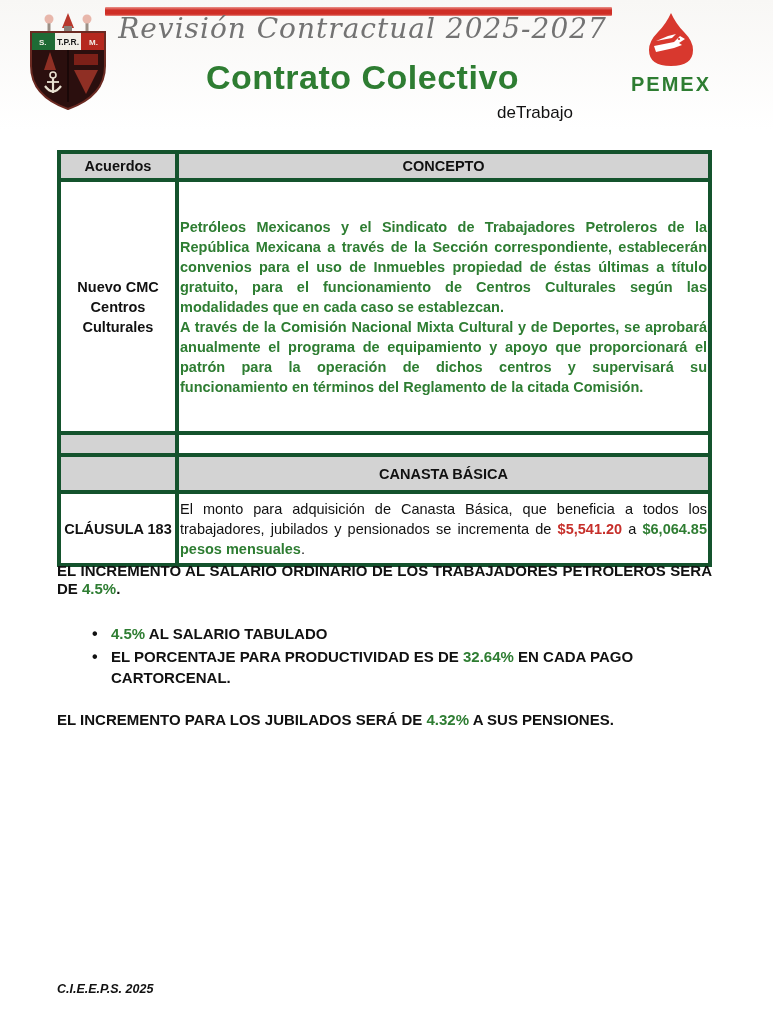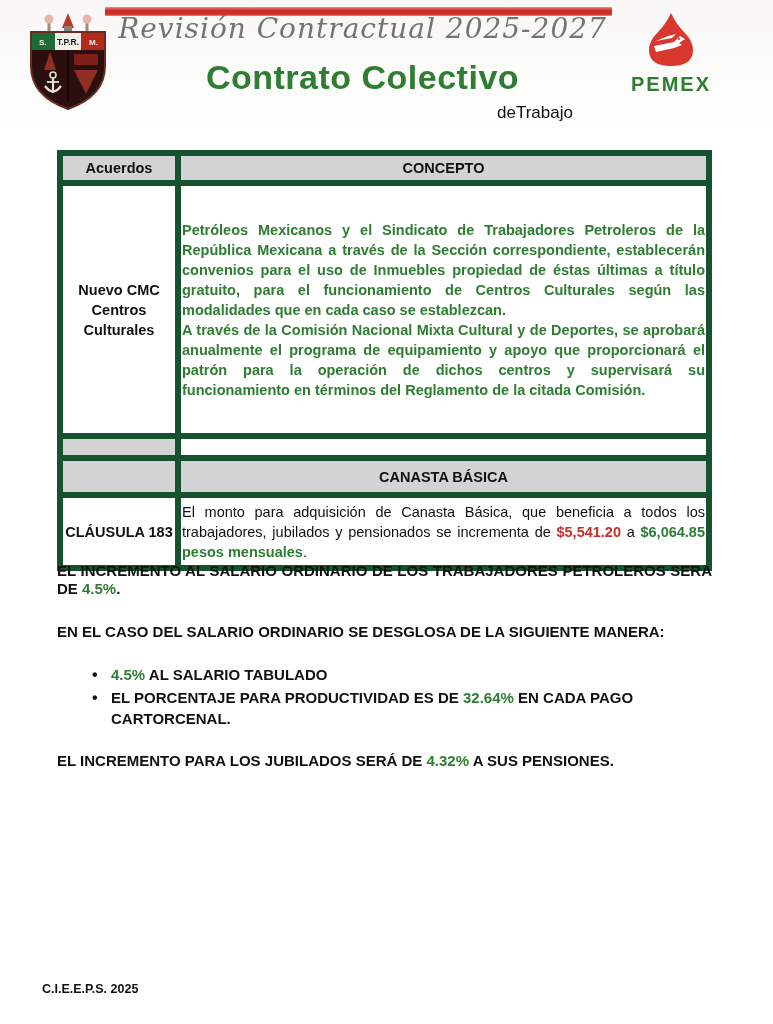--- a/index.html
+++ b/index.html
@@ -53,21 +53,21 @@
     font-size: 20px; font-weight: 700; letter-spacing: 2px;
     color: #2e7d32; margin-top: 1px;
     font-family: "Liberation Sans", sans-serif;
   }
   
   .main-table {
     position: absolute; left: 57px; top: 150px; width: 655px;
     border-collapse: collapse; table-layout: fixed;
   }
   .main-table td {
-    border: 6px solid #14532d;
+    border: 4px solid #14532d;
     vertical-align: middle;
     font-size: 14.5px;
     line-height: 20px;
     padding: 2px 1px;
   }
   .col-acuerdos { width: 118px; }
   .cell-gray { background: #d3d3d3; }
   .cell-head { text-align: center; font-weight: 700; font-size: 15px; }
   .row-head td { height: 26px; }
   .cell-acuerdo { text-align: center; font-weight: 700; }
@@ -96,22 +96,22 @@
   .salario li {
     position: relative; padding-left: 21px; line-height: 21px; margin-bottom: 2px;
     text-align: left;
   }
   .salario li::before {
     content: "\2022";
     position: absolute; left: 2px; top: 0;
     font-size: 16px;
   }
   .footer-note {
-    position: absolute; left: 42px; top: 982px;
-    font-size: 12.5px; font-weight: 700; color: #111;
+    position: absolute; left: 57px; top: 982px;
+    font-size: 12.5px; font-weight: 700; color: #111; font-style: italic;
   }
 </style>
 </head>
 <body>
 
 <div class="page">
   <div class="header-band"></div>
 
   <div class="top-rule"></div>
 
@@ -183,21 +183,20 @@
     </tr>
     <tr class="row-clausula">
       <td class="cell-acuerdo">CLÁUSULA 183</td>
       <td class="clausula-text"><span>El monto para adquisición de Canasta Básica, que beneficia a todos los trabajadores, jubilados y pensionados se incrementa de </span><span class="run-red">$5,541.20</span><span> a </span><span class="run-green">$6,064.85 pesos mensuales</span><span>.</span></td>
     </tr>
   </tbody>
     </table>
 
   <div class="salario">
     <p class="para para-1"><span>EL INCREMENTO AL SALARIO ORDINARIO DE LOS TRABAJADORES PETROLEROS SERA DE </span><span class="run-green">4.5%</span><span>.</span></p>
-    <p class="para para-2">EN EL CASO DEL SALARIO ORDINARIO SE DESGLOSA DE LA SIGUIENTE MANERA:</p>
     <ul>
       <li><span class="run-green">4.5%</span><span> AL SALARIO TABULADO</span></li>
       <li><span>EL PORCENTAJE PARA PRODUCTIVIDAD ES DE </span><span class="run-green">32.64%</span><span> EN CADA PAGO CARTORCENAL.</span></li>
     </ul>
     <p class="para para-3"><span>EL INCREMENTO PARA LOS JUBILADOS SERÁ DE </span><span class="run-green">4.32%</span><span> A SUS PENSIONES.</span></p>
   </div>
 
   <div class="footer-note">C.I.E.E.P.S. 2025</div>
 </div>
 

